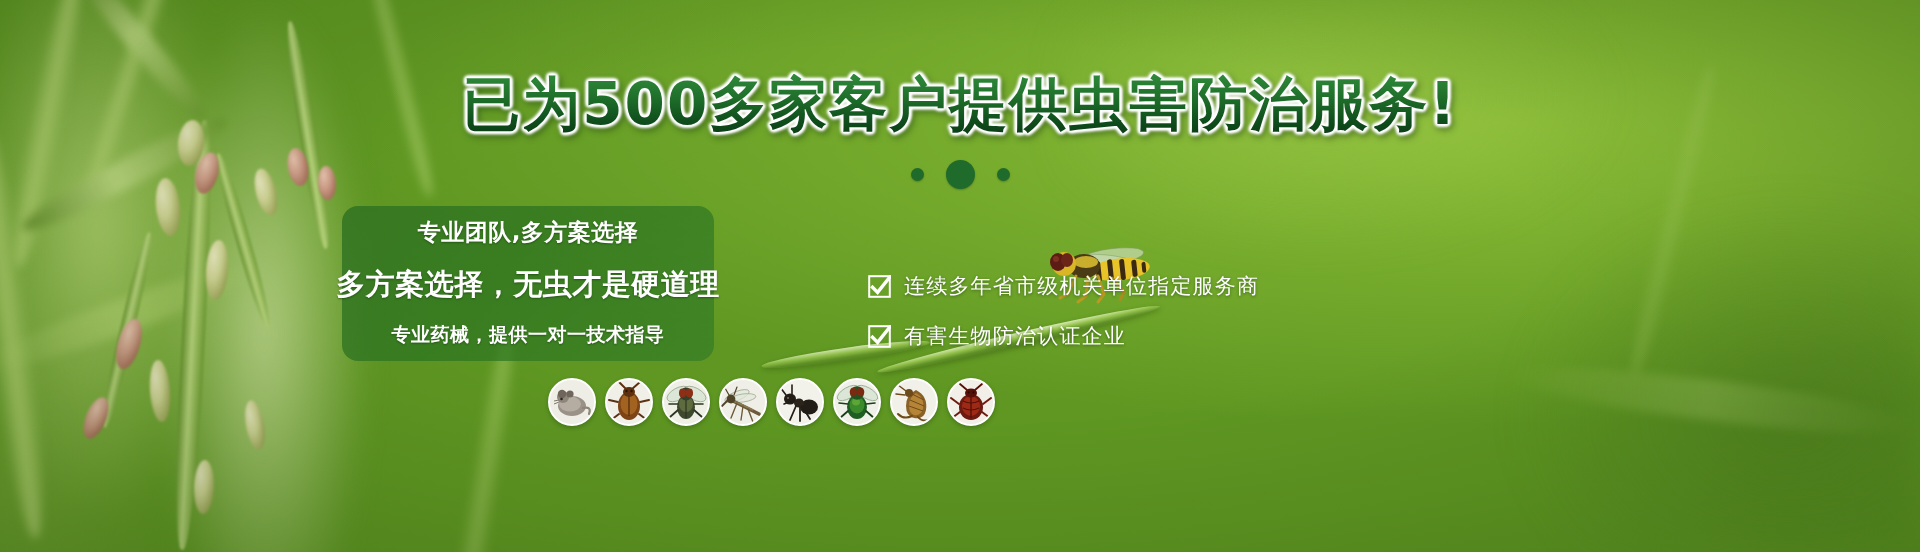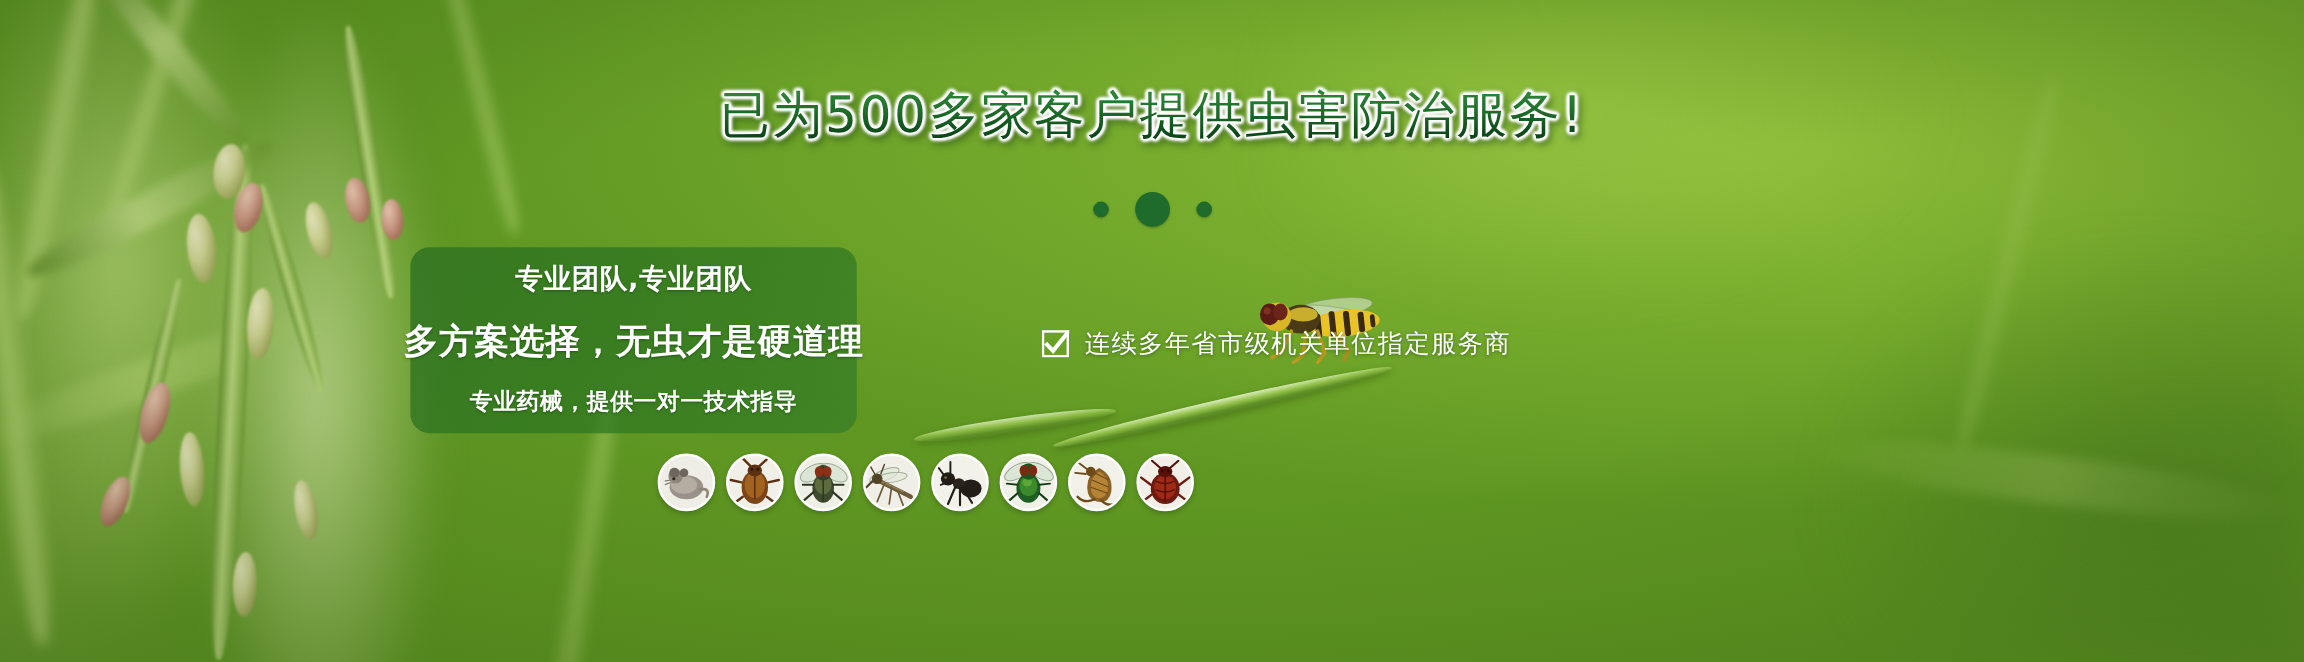--- a/index.html
+++ b/index.html
@@ -77,22 +77,22 @@
   
   #headline-wrap {
     position: absolute;
     left: 0; right: 0; top: 74px;
     text-align: center;
     z-index: 6;
   }
   #headline {
     display: inline-block;
     font-family: "DejaVu Sans", "Liberation Sans", sans-serif;
-    font-weight: normal;
-    font-size: 42px;
+    font-weight: bold;
+    font-size: 58px;
     line-height: 1.06;
     letter-spacing: 2px;
     color: #1d6b2b;
     background: linear-gradient(to bottom, #2f8a3a 0%, #1f6e2a 40%, #0f4d1c 78%, #0c3d16 100%);
     -webkit-background-clip: text;
     background-clip: text;
     -webkit-text-fill-color: transparent;
     -webkit-text-stroke: 0px;
     filter:
       drop-shadow(0 0 1px #ffffff)
@@ -263,34 +263,43 @@
     <div id="headline">已为500多家客户提供虫害防治服务!</div>
   </div>
 
   <div id="dots">
     <span class="dot sm"></span>
     <span class="dot lg"></span>
     <span class="dot sm"></span>
   </div>
 
   <div id="info-panel">
-    <div class="info-line l1">专业团队,专业团队</div>
+    <div class="info-line l1">专业团队,多方案选择</div>
     <div class="info-line l2">多方案选择，无虫才是硬道理</div>
     <div class="info-line l3">专业药械，提供一对一技术指导</div>
   </div>
 
   <div id="check-list">
     <div class="check-item">
       <span class="check-box">
         <svg width="23" height="23" viewBox="0 0 23 23">
           <rect x="1.2" y="1.2" width="20.6" height="20.6" fill="none" stroke="#ffffff" stroke-width="2"></rect>
           <path d="M4.5 12.2 L9.6 17.4 L22.5 1.2" fill="none" stroke="#ffffff" stroke-width="3.4" stroke-linecap="square"></path>
         </svg>
       </span>
       <span class="check-label">连续多年省市级机关单位指定服务商</span>
+    </div>
+    <div class="check-item">
+      <span class="check-box">
+        <svg width="23" height="23" viewBox="0 0 23 23">
+          <rect x="1.2" y="1.2" width="20.6" height="20.6" fill="none" stroke="#ffffff" stroke-width="2"></rect>
+          <path d="M4.5 12.2 L9.6 17.4 L22.5 1.2" fill="none" stroke="#ffffff" stroke-width="3.4" stroke-linecap="square"></path>
+        </svg>
+      </span>
+      <span class="check-label">有害生物防治认证企业</span>
     </div>
   </div>
 
   <div id="pest-row">
 
     <div class="pest" title="鼠">
       <svg width="44" height="44" viewBox="0 0 44 44">
         <rect width="44" height="44" fill="#efeee6"></rect>
         <ellipse cx="22" cy="26" rx="14" ry="10" fill="#9a9288"></ellipse>
         <ellipse cx="20" cy="24" rx="11" ry="7.5" fill="#b5ada2"></ellipse>

